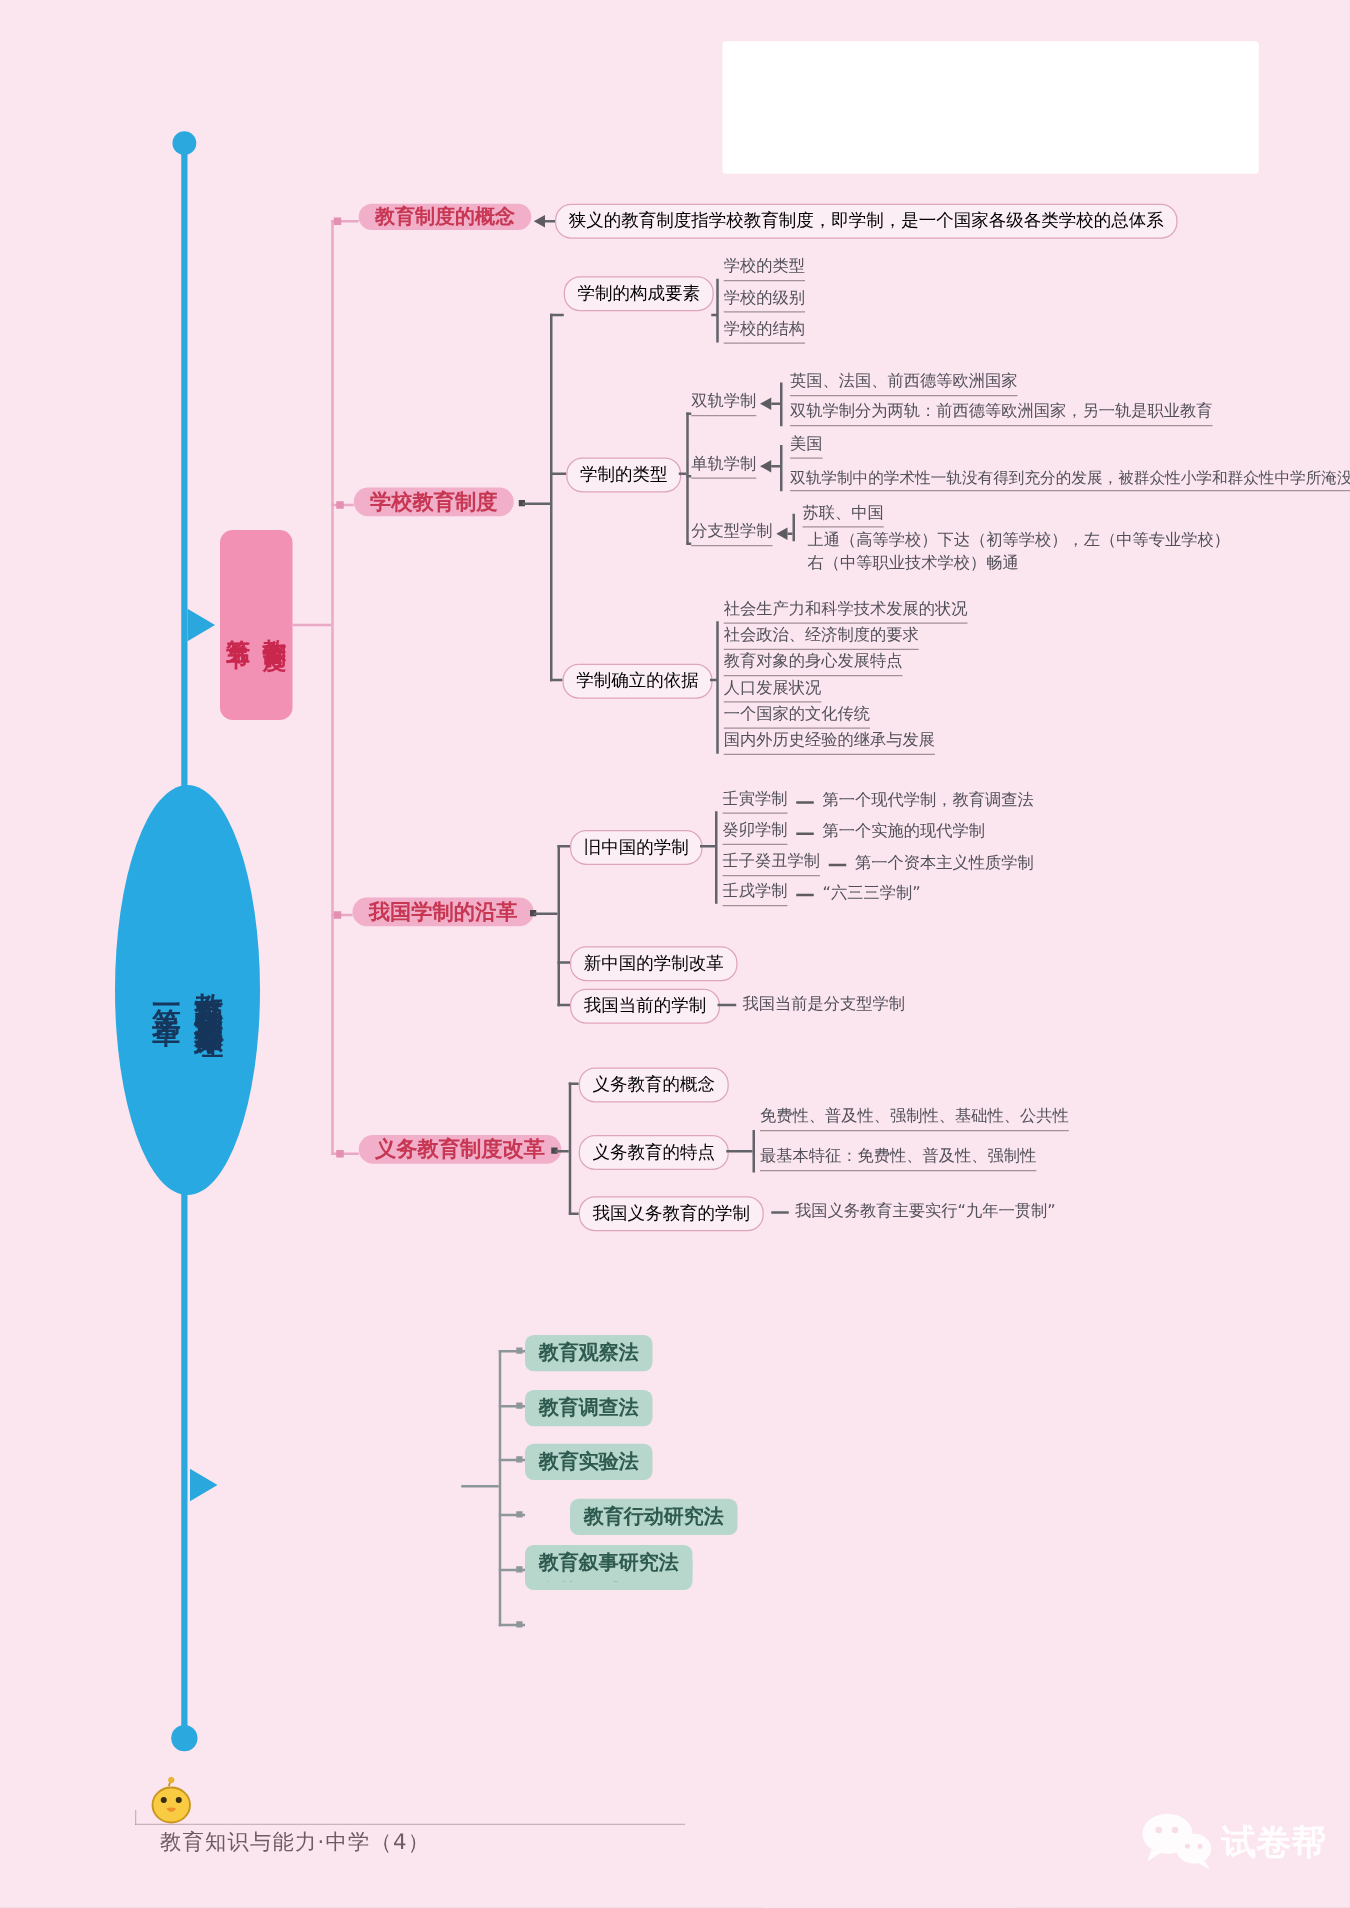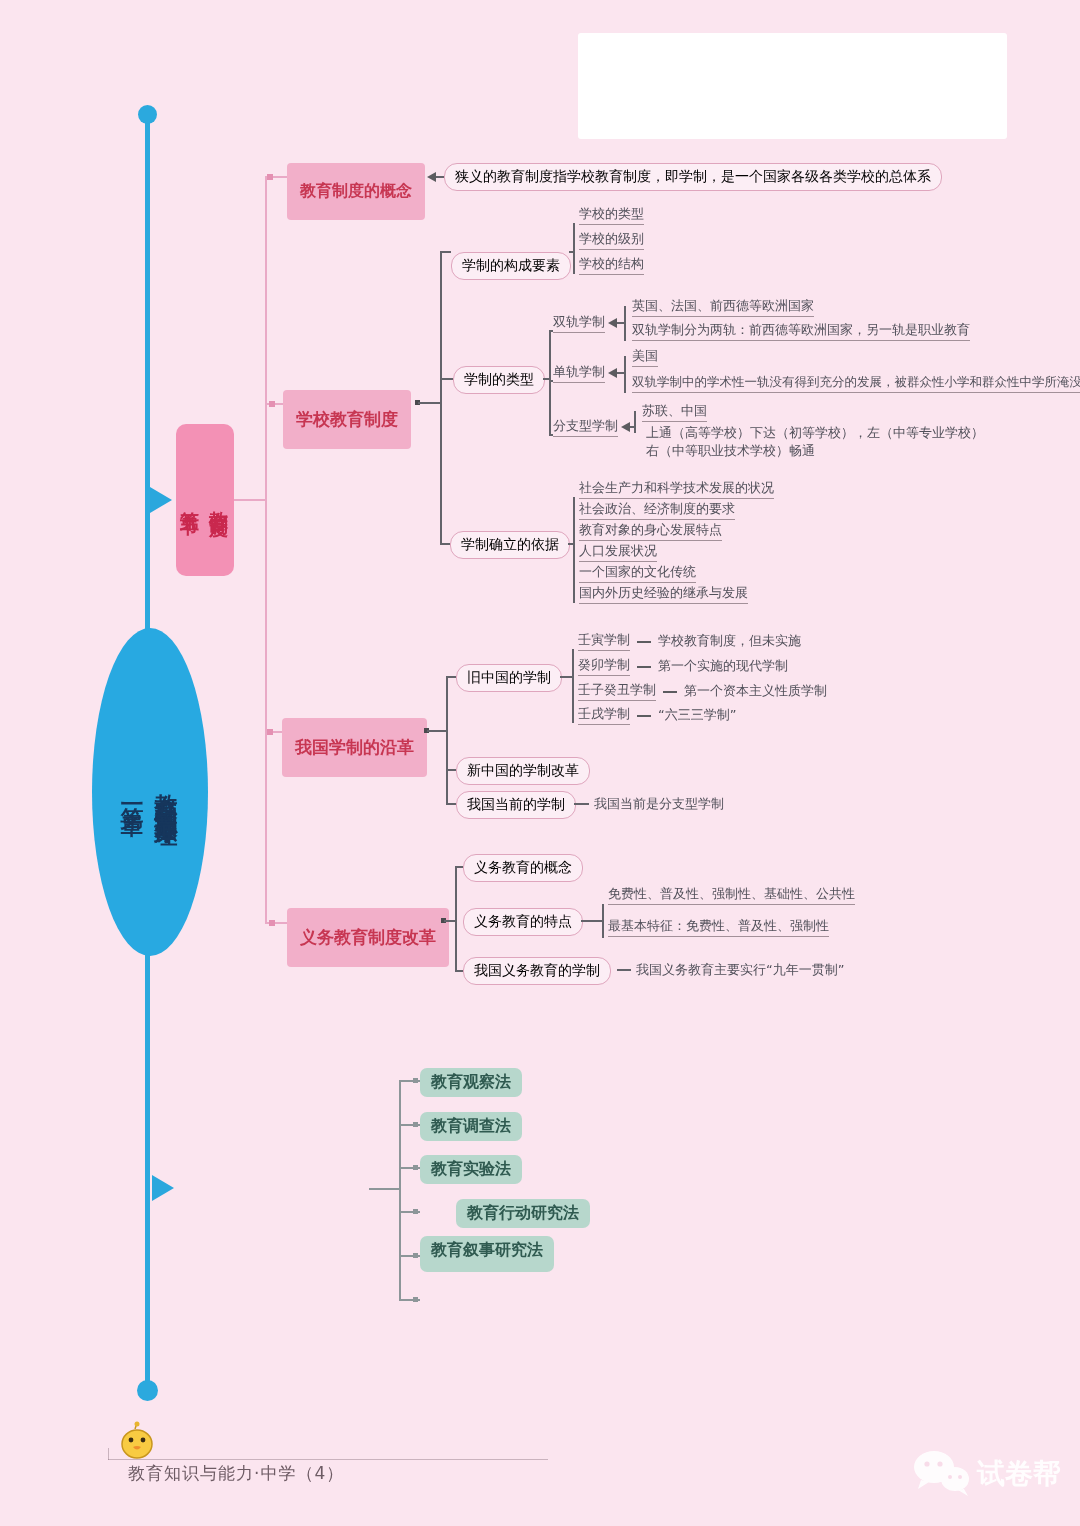--- a/index.html
+++ b/index.html
@@ -13,21 +13,21 @@
   .lin{position:absolute;background:#63636a;}
   .gln{position:absolute;background:#8d9699;}
   .sqp{position:absolute;width:6px;height:6px;background:#e490b2;}
   .sqd{position:absolute;width:5px;height:5px;background:#4a4a4e;}
   .sqg{position:absolute;width:5px;height:5px;background:#8d9699;}
   .arl{position:absolute;width:0;height:0;border:5px solid transparent;border-right:9px solid #5c5c60;border-left:0;}
   .tri{position:absolute;width:0;height:0;border-top:13px solid transparent;border-bottom:13px solid transparent;border-left:22px solid #2aa7dd;}
   
   .lv2{position:absolute;display:flex;align-items:center;justify-content:center;
        background:#f2afc9;color:#c73652;font-weight:bold;font-size:17px;
-       border-radius:4px;padding:18px 13px;white-space:nowrap;}
+       border-radius:14px;padding:0 13px;white-space:nowrap;}
   .lv3{position:absolute;display:flex;align-items:center;justify-content:center;
        background:#fceef5;color:#000000;font-size:14px;border:1px solid #dfa5bd;
        border-radius:13px;padding:4px 10px;white-space:nowrap;}
   .leaf{position:absolute;font-size:13px;color:#51505a;white-space:nowrap;
         padding-bottom:3px;border-bottom:1px solid #a39099;line-height:15px;}
   .leaf.plain{border-bottom:none;}
   .leafrow{position:absolute;display:flex;align-items:flex-end;gap:7px;font-size:13px;
         color:#51505a;white-space:nowrap;line-height:15px;}
   .leafrow .term{border-bottom:1px solid #a39099;padding-bottom:3px;}
   .leafrow .dash{width:14px;height:2px;background:#5c5c60;margin-bottom:8px;}
@@ -96,21 +96,21 @@
   <div class="lv3" style="left:444px;top:163px;">狭义的教育制度指学校教育制度，即学制，是一个国家各级各类学校的总体系</div>
 
   <div class="lv2" style="left:283px;top:390px;">学校教育制度</div>
   <div class="sqd" style="left:415px;top:400px;"></div>
   <div class="lin" style="left:418px;top:402px;width:22px;height:2px;"></div>
   <div class="lin" style="left:440px;top:251px;width:2px;height:294px;"></div>
   <div class="lin" style="left:440px;top:251px;width:11px;height:2px;"></div>
   <div class="lin" style="left:440px;top:378px;width:13px;height:2px;"></div>
   <div class="lin" style="left:440px;top:543px;width:10px;height:2px;"></div>
 
-  <div class="lv3" style="left:451px;top:252px;">学制的构成要素</div>
+  <div class="lv3" style="left:451px;top:221px;">学制的构成要素</div>
   <div class="lin" style="left:569px;top:251px;width:5px;height:1.5px;"></div>
   <div class="lin" style="left:573px;top:223px;width:1.5px;height:51px;"></div>
   <div class="leaf" style="left:579px;top:206px;">学校的类型</div>
   <div class="leaf" style="left:579px;top:231px;">学校的级别</div>
   <div class="leaf" style="left:579px;top:256px;">学校的结构</div>
 
   <div class="lv3" style="left:453px;top:366px;">学制的类型</div>
   <div class="lin" style="left:543px;top:378px;width:6px;height:1.5px;"></div>
   <div class="lin" style="left:549px;top:330px;width:1.5px;height:105px;"></div>
   <div class="lin" style="left:549px;top:330px;width:4px;height:1.5px;"></div>
@@ -156,21 +156,21 @@
   <div class="lin" style="left:446px;top:676px;width:10px;height:2px;"></div>
   <div class="lin" style="left:446px;top:769px;width:10px;height:2px;"></div>
   <div class="lin" style="left:446px;top:803px;width:10px;height:2px;"></div>
 
   <div class="lv3" style="left:456px;top:664px;">旧中国的学制</div>
   <div class="lin" style="left:560px;top:676px;width:12px;height:1.5px;"></div>
   <div class="lin" style="left:572px;top:649px;width:1.5px;height:74px;"></div>
   <div class="leafrow" style="left:578px;top:632px;">
     <span class="term">壬寅学制</span>
     <span class="dash"></span>
-    <span class="desc">学校教育制度，但未实施</span>
+    <span class="desc">第一个现代学制，教育调查法</span>
   </div>
   <div class="leafrow" style="left:578px;top:657px;">
     <span class="term">癸卯学制</span>
     <span class="dash"></span>
     <span class="desc">第一个实施的现代学制</span>
   </div>
   <div class="leafrow" style="left:578px;top:682px;">
     <span class="term">壬子癸丑学制</span>
     <span class="dash"></span>
     <span class="desc">第一个资本主义性质学制</span>

